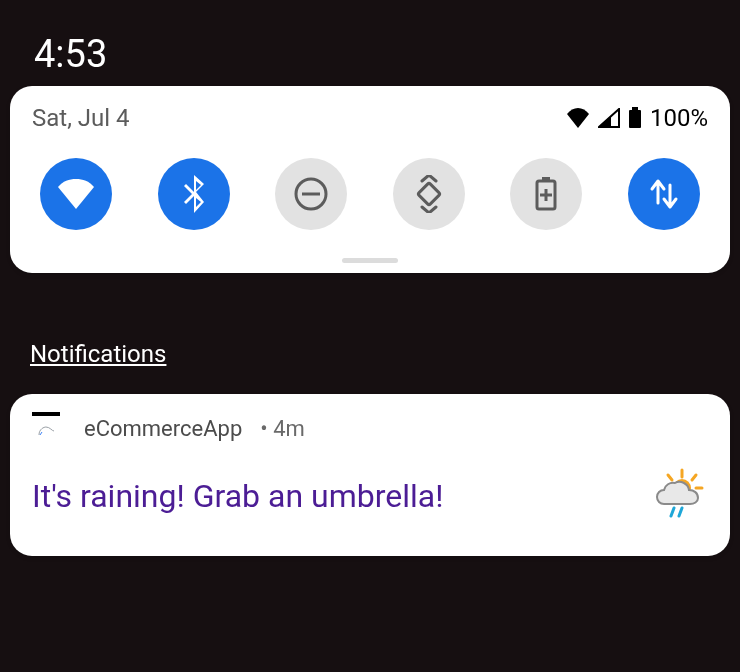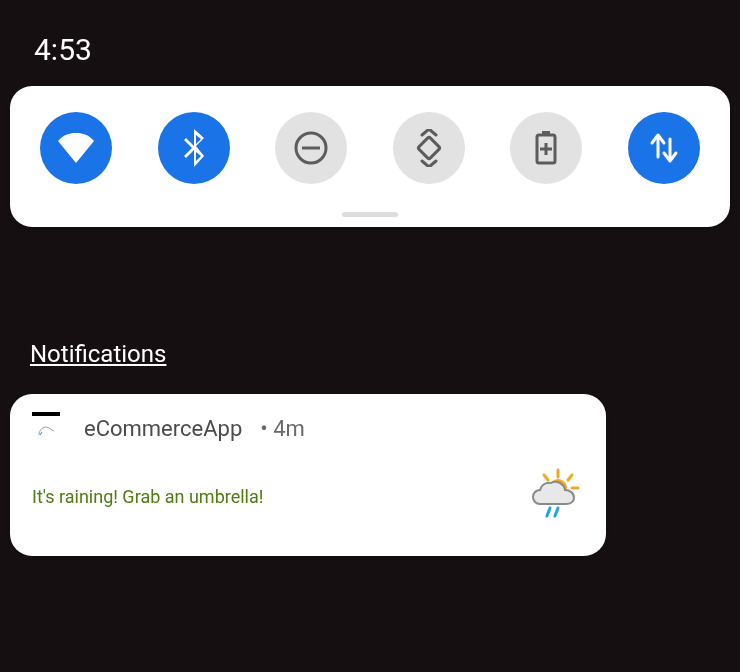--- a/index.html
+++ b/index.html
@@ -1,43 +1,66 @@
 <!DOCTYPE html>
 <html><head>
 <meta charset="utf-8">
 <style>
   html,body{margin:0;padding:0;width:740px;height:672px;background:#160f11;font-family:Roboto,"Helvetica Neue",Arial,sans-serif;overflow:hidden;}
-  .clock{position:absolute;left:34px;top:32px;color:#fff;font-size:30px;font-weight:400;}
+  .clock{position:absolute;left:34px;top:32px;color:#fff;font-size:38px;font-weight:400;}
   .qs-card{position:absolute;left:10px;top:86px;right:10px;width:720px;background:#fff;border-radius:22px;box-shadow:0 2px 4px rgba(0,0,0,.15);}
   .qs-header{display:flex;align-items:center;justify-content:space-between;padding:18px 22px 0 22px;}
   .qs-date{color:#5c5c5c;font-size:24px;}
   .status-icons{display:flex;align-items:center;gap:8px;}
   .status-icons svg{display:block;}
   .battery-pct{color:#000;font-size:24px;}
   .qs-tiles{display:flex;justify-content:space-between;padding:26px 30px 28px 30px;}
   .tile{width:72px;height:72px;border-radius:50%;display:flex;align-items:center;justify-content:center;}
   .tile.on{background:#1b73e8;}
   .tile.off{background:#e2e2e2;}
   .tile svg{display:block;}
   .handle{width:56px;height:5px;background:#dcdcdc;border-radius:3px;margin:0 auto 10px;}
   .notif-label{position:absolute;left:30px;top:340px;color:#fff;font-size:24px;text-decoration:underline;}
-  .notif-card{position:absolute;left:10px;top:394px;width:596px;background:#fff;border-radius:22px;padding:18px 22px 32px 22px;box-sizing:border-box;box-shadow:0 2px 4px rgba(0,0,0,.15);}
+  .notif-card{position:absolute;left:10px;top:394px;width:720px;background:#fff;border-radius:22px;padding:18px 22px 32px 22px;box-sizing:border-box;box-shadow:0 2px 4px rgba(0,0,0,.15);}
   .notif-row1{display:flex;align-items:center;gap:10px;}
   .notif-appicon{width:28px;height:28px;border-top:4px solid #000;display:flex;align-items:center;justify-content:center;}
   .notif-app{color:#4c4c4c;font-size:22px;margin-left:14px;}
   .notif-time{color:#6a6a6a;font-size:22px;margin-left:8px;}
   .notif-body{display:flex;align-items:center;justify-content:space-between;margin-top:24px;}
-  .notif-text{color:#4d7c0f;font-size:18px;text-align:right;}
+  .notif-text{color:#4c1d95;font-size:32px;text-align:right;}
 </style>
 </head>
 <body>
 
 <div class="clock">4:53</div>
 
 <div class="qs-card">
+  <div class="qs-header">
+    <div class="qs-date">Sat, Jul 4</div>
+    <div class="status-icons">
+      <span>
+        <svg width="24" height="20" viewBox="0 0 24 20">
+            <path d="M12 20 L1 6 C4 2 8 0 12 0 C16 0 20 2 23 6 Z" fill="#000"></path>
+          </svg>
+      </span>
+      <span>
+        <svg width="22" height="20" viewBox="0 0 22 20">
+            <path d="M1 19 L21 19 L21 1 Z" fill="none" stroke="#000" stroke-width="2"></path>
+            <path d="M1 19 L13 19 L13 8 Z" fill="#000"></path>
+          </svg>
+      </span>
+      <span>
+        <svg width="14" height="22" viewBox="0 0 14 22">
+            <rect x="1" y="3" width="12" height="18" rx="1" fill="#000"></rect>
+            <rect x="4" y="0" width="6" height="3" fill="#000"></rect>
+          </svg>
+      </span>
+      <span class="battery-pct">100%</span>
+    </div>
+  </div>
 
   <div class="qs-tiles">
     <div class="tile on">
       <span>
         <svg width="38" height="30" viewBox="0 0 38 30">
             <path d="M19 30 L1 8 C6 2 12 0 19 0 C26 0 32 2 37 8 Z" fill="#fff"></path>
           </svg>
       </span>
     </div>
     <div class="tile on">

